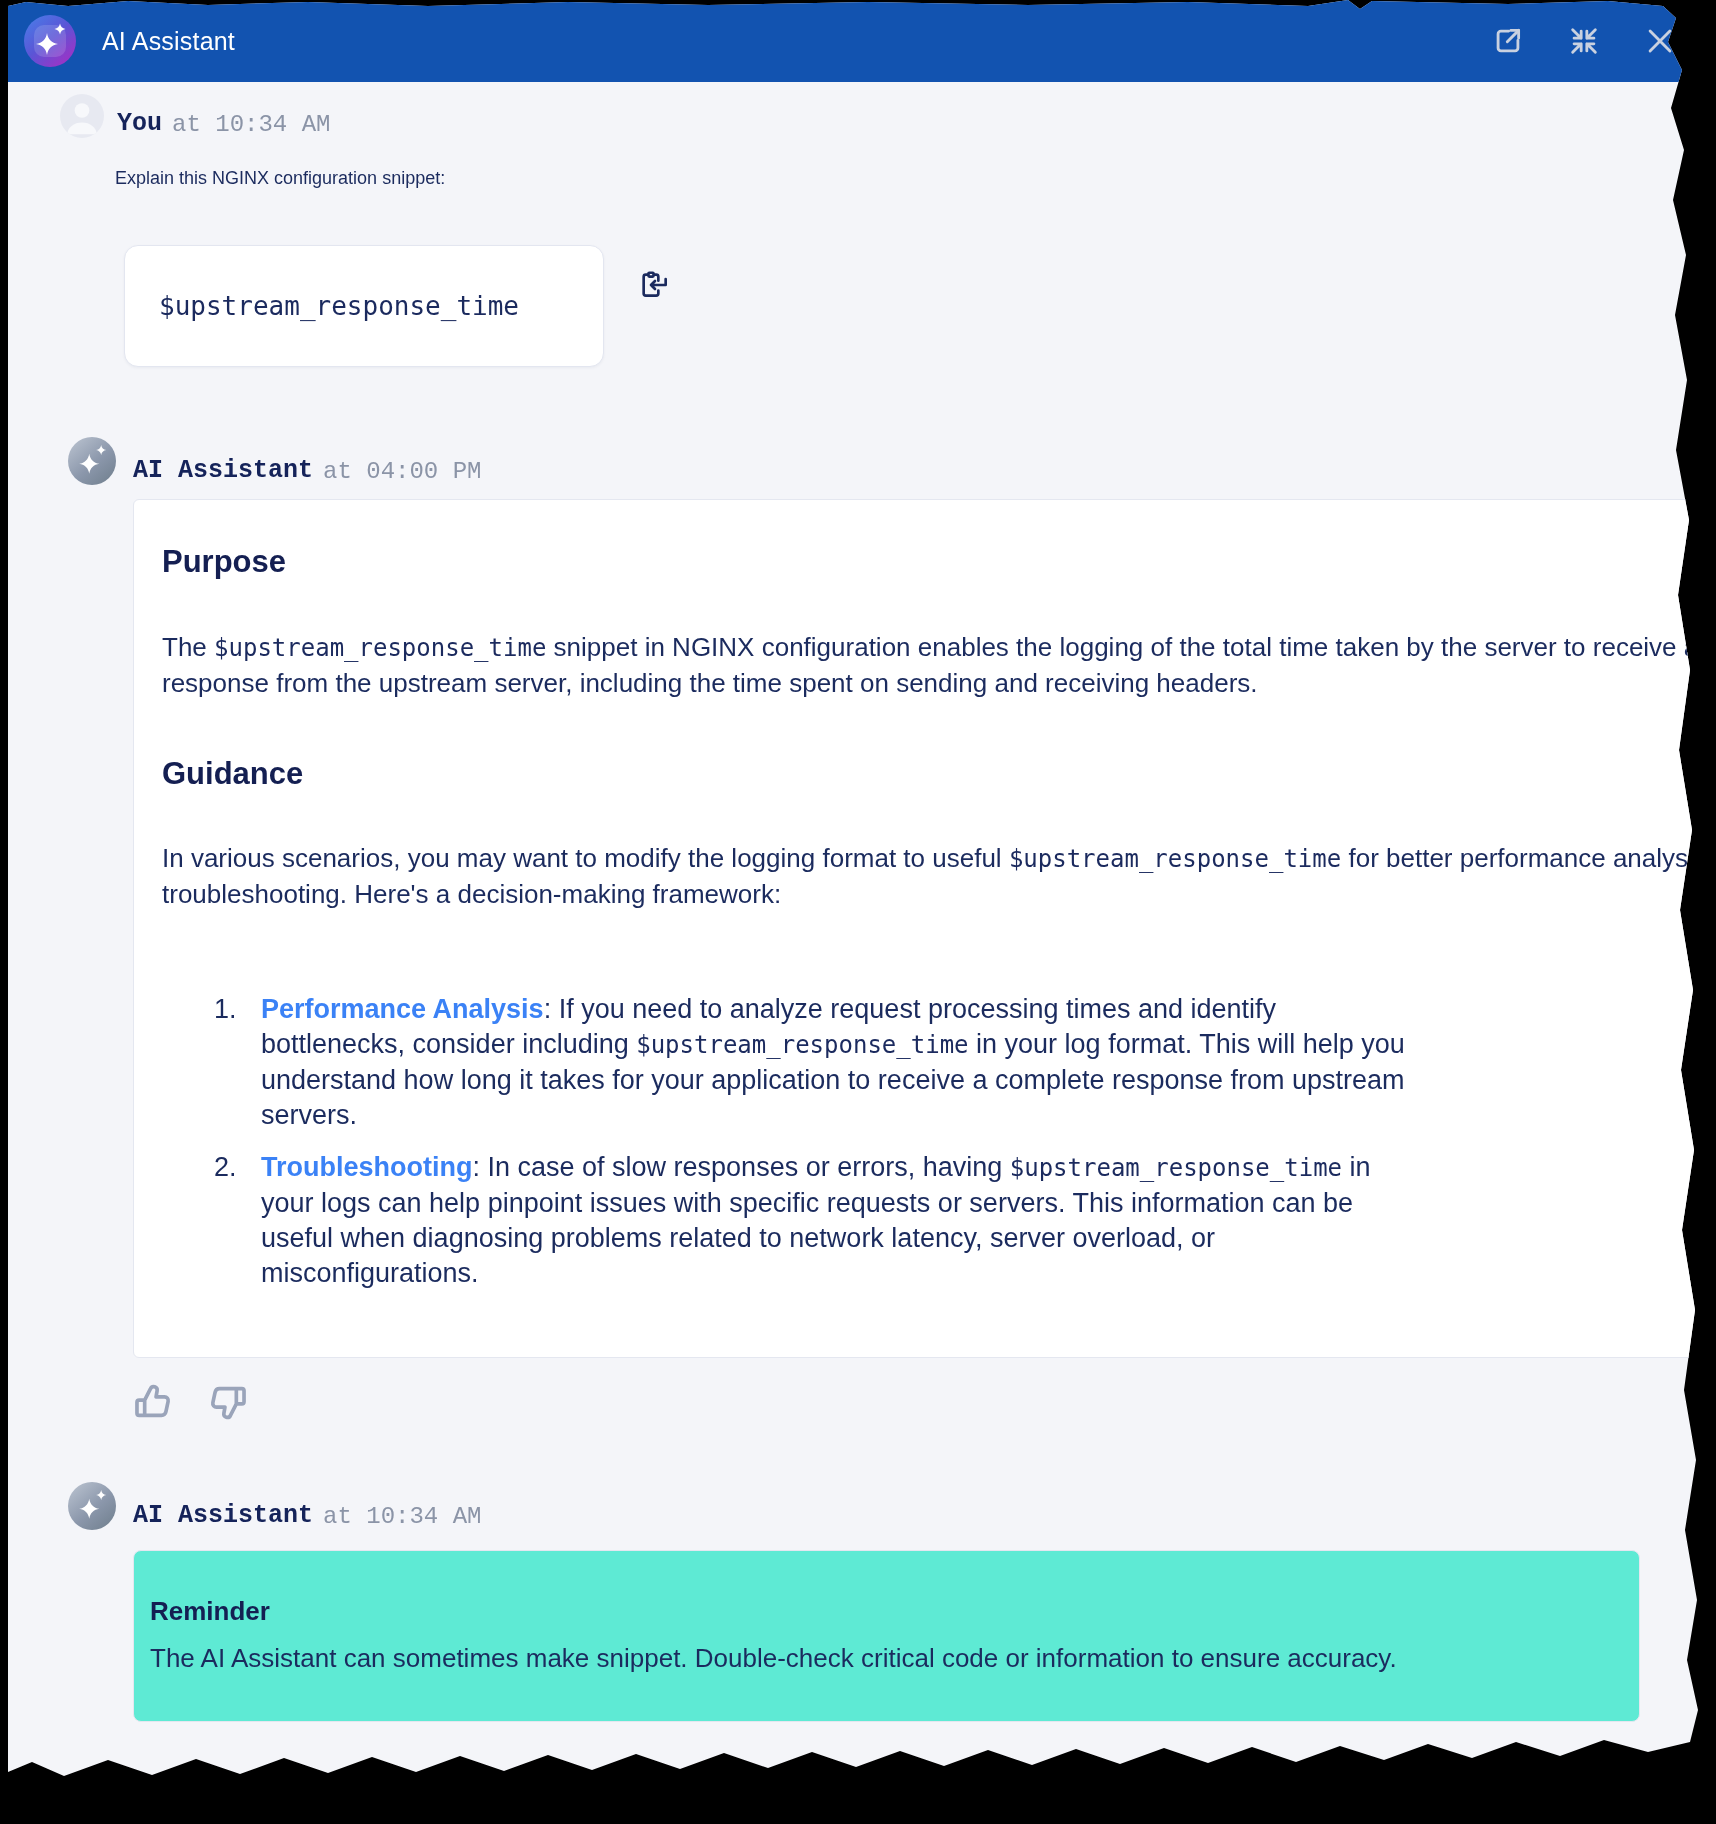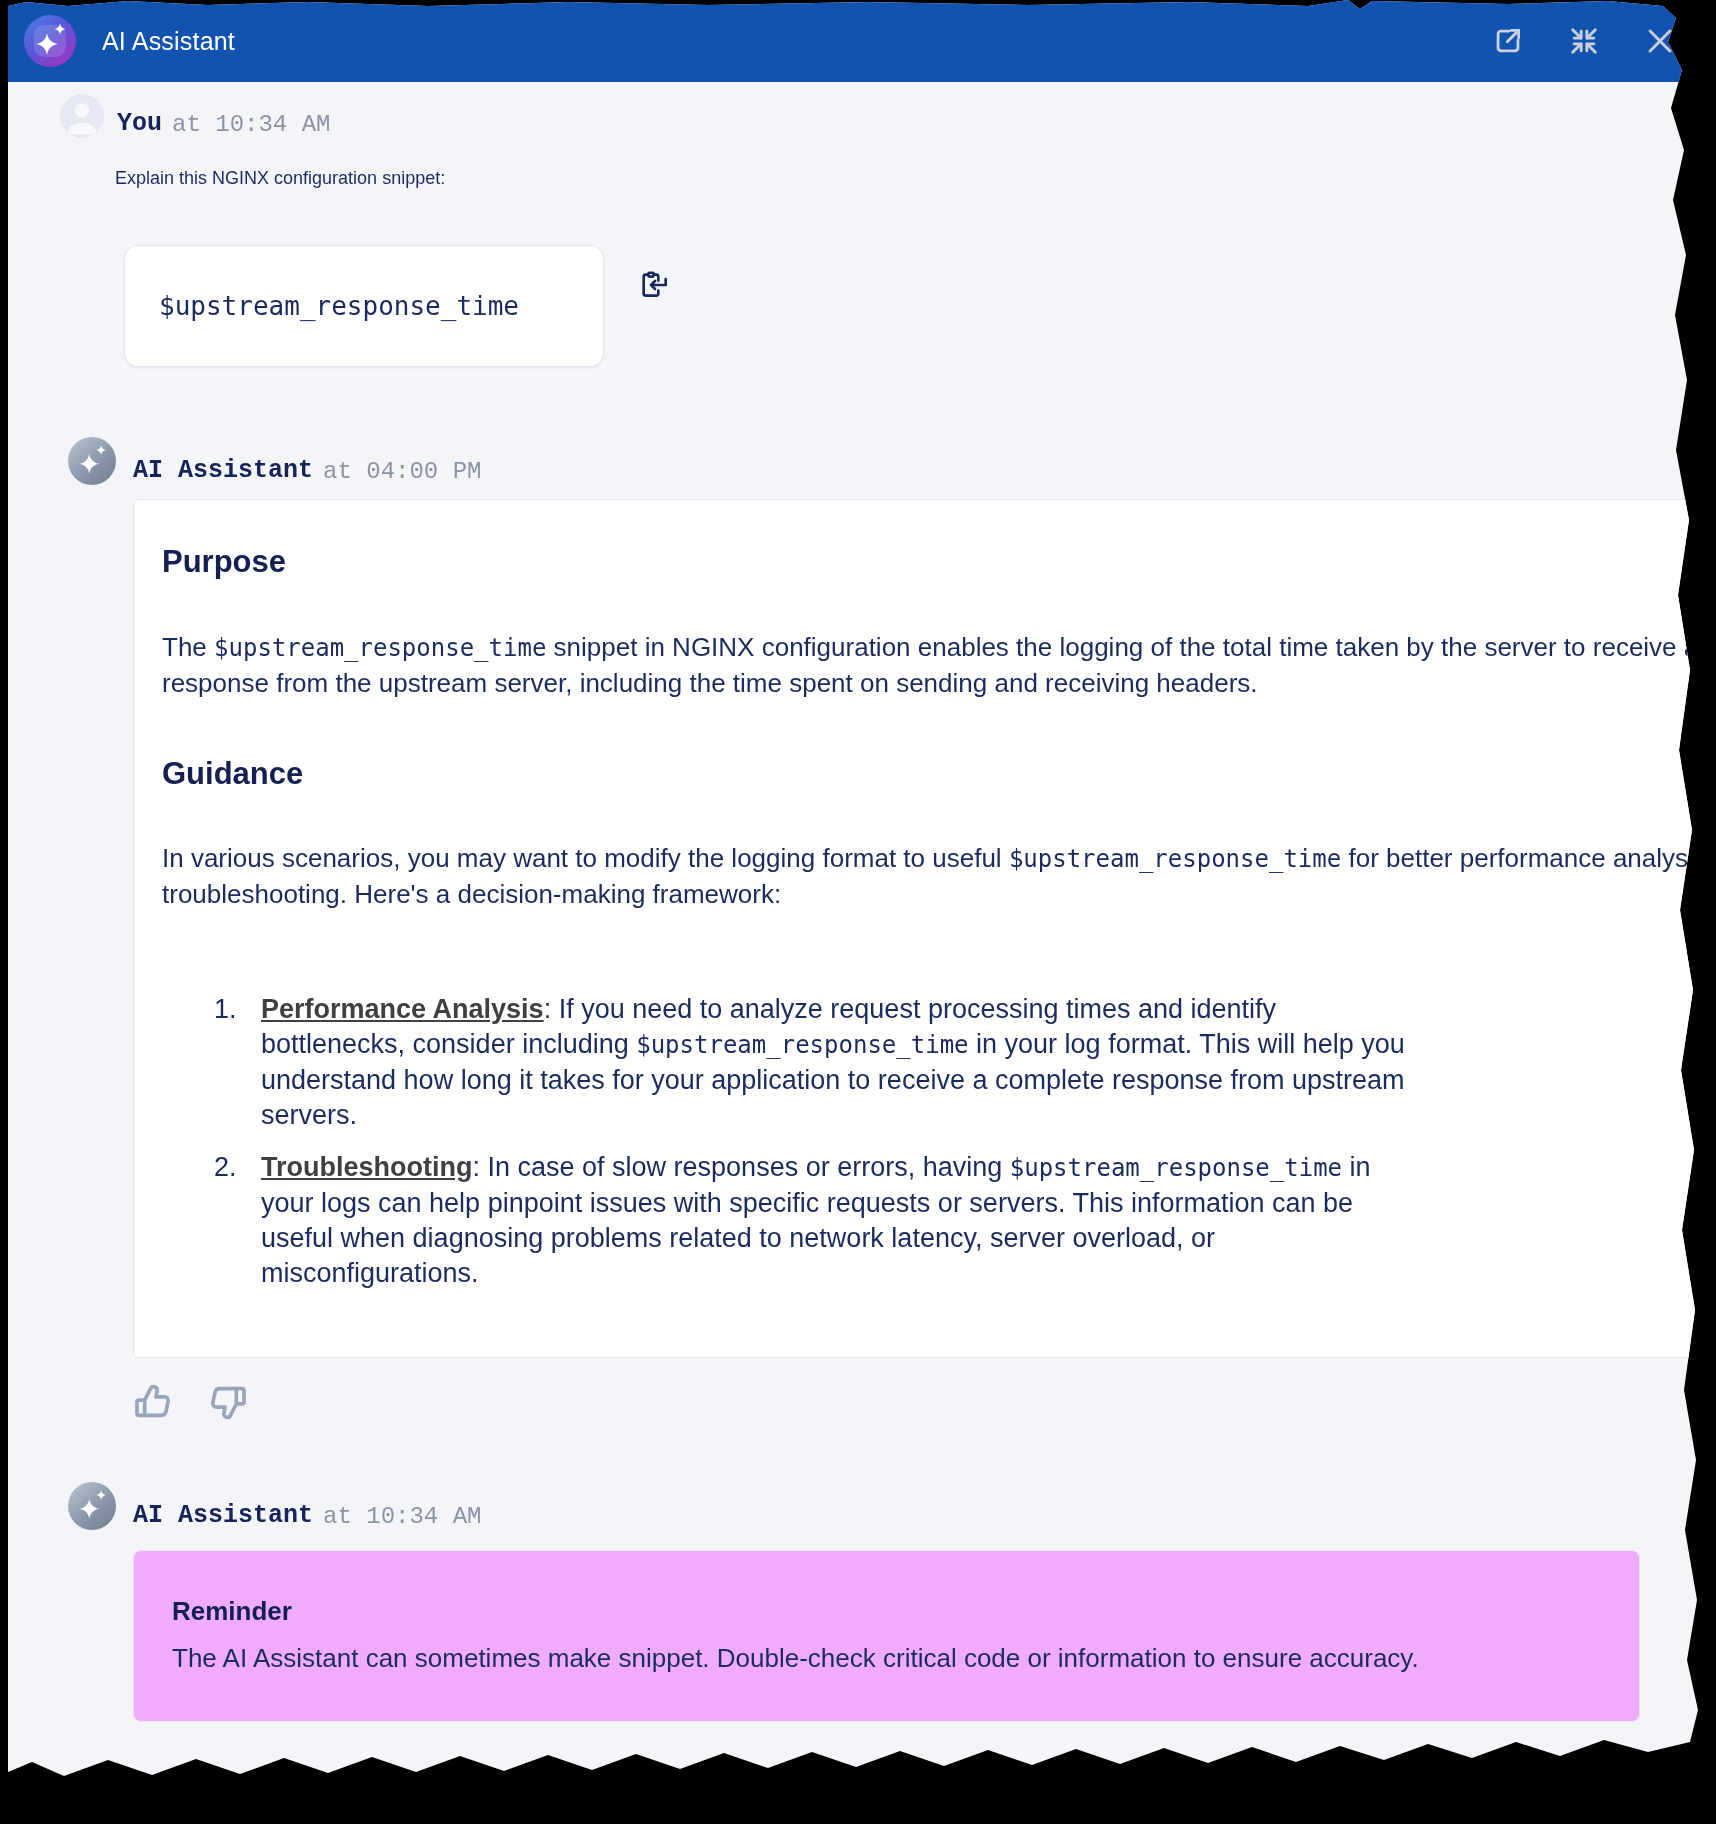--- a/index.html
+++ b/index.html
@@ -48,28 +48,28 @@
   .card h2{font-size:31px;line-height:36px;font-weight:bold;color:#141f52;margin:0;}
   .card h2.h-guidance{margin-top:55px;}
   .para{font-size:26px;line-height:35px;color:#1b2b5e;margin:50px 0 0;}
   .para.p-guidance{margin-top:49px;}
   .inline-code{font-family:"DejaVu Sans Mono",monospace;font-size:24px;color:#1b2a5e;}
   ol.framework{list-style:none;margin:80px 0 0;padding:0 0 0 52px;}
   ol.framework li{display:flex;font-size:27px;line-height:35px;color:#1b2b5e;}
   ol.framework li + li{margin-top:17px;}
   .li-num{width:47px;flex:0 0 auto;}
   .li-text{max-width:1150px;}
-  .li-text b{color:#404040;text-decoration:underline;}
+  .li-text b{color:#3b82f6;}
   
   .feedback{display:flex;gap:33px;margin:22px 0 0 70px;}
   .fb-btn{background:none;border:none;padding:0;width:44px;height:44px;cursor:pointer;}
   .fb-btn svg{stroke:#9aa4ba;stroke-width:2;fill:none;stroke-linecap:round;stroke-linejoin:round;}
   .fb-btn.down svg{transform:rotate(180deg);}
   
-  .reminder{background:#f0abfc;border:1px solid #e4e7f0;border-radius:8px;width:1507px;box-sizing:border-box;margin:20px 0 0 73px;padding:44px 40px 46px 38px;}
+  .reminder{background:#5eead4;border:1px solid #e4e7f0;border-radius:8px;width:1507px;box-sizing:border-box;margin:20px 0 0 73px;padding:44px 40px 46px 16px;}
   .reminder h3{font-size:26px;line-height:32px;font-weight:bold;color:#141f52;margin:0;}
   .reminder p{font-size:26px;line-height:34px;color:#1b2b5e;margin:14px 0 0;}
 </style>
 </head>
 <body>
 
 <div class="panel">
 
   <header class="hdr">
     <div class="hdr-avatar">

